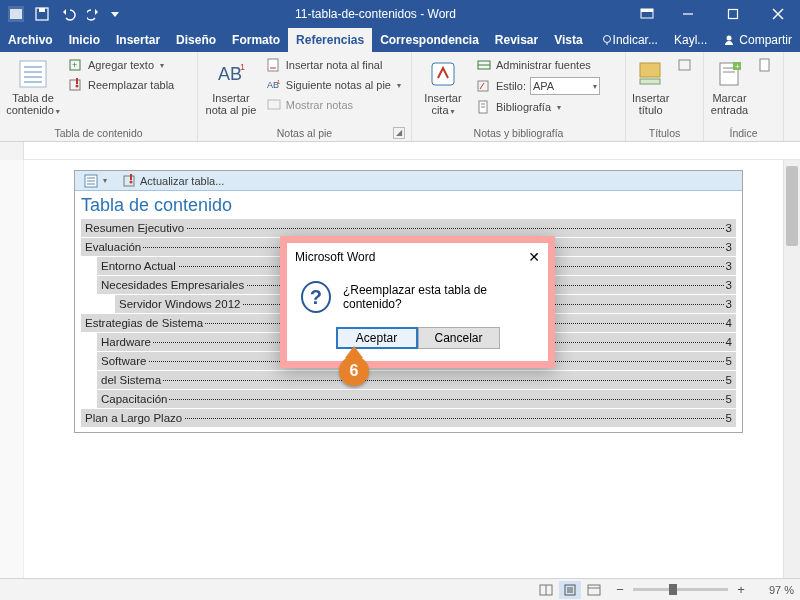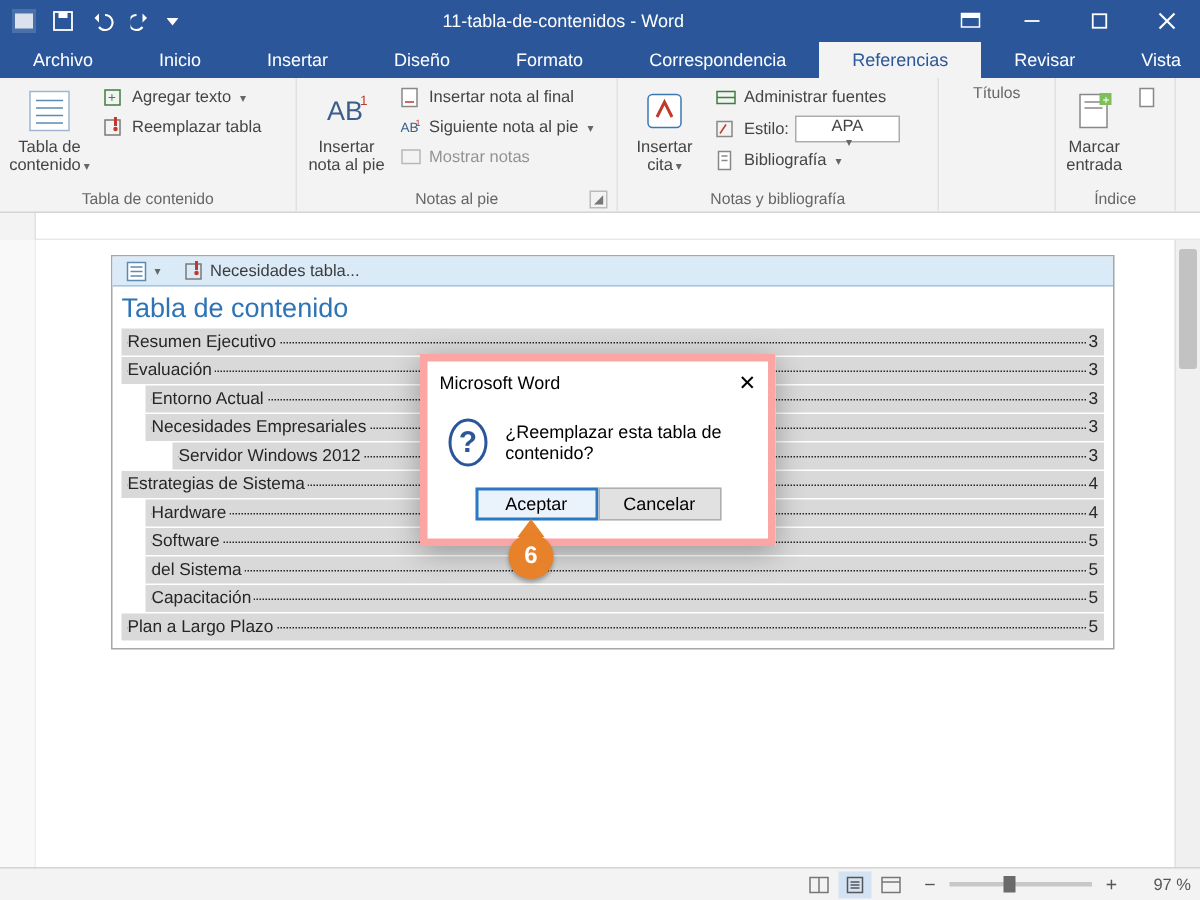--- a/index.html
+++ b/index.html
@@ -9,41 +9,41 @@
 .titlebar { height: 28px; background: #2b579a; color: #fff; display: flex; align-items: center; font-size: 12px; }
 .titlebar .qat { display: flex; align-items: center; gap: 2px; padding-left: 4px; }
 .titlebar .qat .qbtn { width: 24px; height: 24px; display: flex; align-items: center; justify-content: center; cursor: pointer; }
 .titlebar .title { flex: 1; text-align: center; }
 .titlebar .wincontrols { display: flex; align-items: center; }
 .titlebar .wincontrols .wbtn { width: 45px; height: 28px; display: flex; align-items: center; justify-content: center; cursor: pointer; }
 .titlebar .wincontrols .wbtn.ribbonopt { width: 36px; }
 
 
 .tabs { height: 24px; background: #2b579a; display: flex; align-items: stretch; font-size: 12px; color: #fff; }
-.tabs .tab { padding: 0 22px; display: flex; align-items: center; cursor: pointer; }
+.tabs .tab { padding: 0 8px; display: flex; align-items: center; cursor: pointer; font-weight: bold; }
 .tabs .tab.active { background: #f3f3f3; color: #2b579a; }
 .tabs .spacer { flex: 1; }
 .tabs .tellme { display: flex; align-items: center; padding: 0 8px; gap: 0; }
 .tabs .user { padding: 0 8px; display:flex; align-items:center; }
 .tabs .share { padding: 0 8px; background:#2b579a; display:flex; align-items:center; gap:4px; }
 
 
 .ribbon { height: 90px; background: #f3f3f3; border-bottom: 1px solid #d4d4d4; display: flex; font-size: 11px; color: #444; }
 .group { border-right: 1px solid #e1e1e1; display: flex; flex-direction: column; padding: 2px 6px 0 6px; }
 .group .body { flex: 1; display: flex; align-items: flex-start; gap: 4px; }
 .group .label { text-align: center; font-size: 10.5px; color: #666; padding: 2px 0; position: relative; }
 .group .label .launcher { position: absolute; right: 0; bottom: 2px; width: 12px; height: 12px; border:1px solid #bbb; font-size:8px; line-height:10px; text-align:center; color:#777; cursor:pointer;}
 .bigbtn { width: 54px; display: flex; flex-direction: column; align-items: center; gap: 2px; padding-top: 4px; cursor:pointer;}
 .bigbtn .icn { width: 32px; height: 32px; display:flex; align-items:center; justify-content:center; }
 .bigbtn .txt { text-align: center; line-height: 12px; }
 .smallrow { display:flex; flex-direction:column; gap:2px; padding-top:2px;}
 .smallbtn { display:flex; align-items:center; gap:4px; padding:1px 4px; cursor:pointer; white-space:nowrap;}
 .smallbtn .sicn { width:16px; height:16px; display:flex; align-items:center; justify-content:center; flex-shrink:0;}
 .styleRow { display:flex; align-items:center; gap:4px;}
-.styleRow select, .styleBox { font-size:11px; height:18px; border:1px solid #ababab; background:#fff; padding:0 2px;flex-direction:column;}
+.styleRow select, .styleBox { font-size:11px; height:18px; border:1px solid #ababab; background:#fff; padding:0 2px;}
 .styleBox { width:70px; display:flex; align-items:center; justify-content:space-between;}
 .dd { font-size:8px; color:#666; margin-left:2px;}
 
 
 .rulerstrip { height: 18px; background:#fff; border-bottom:1px solid #e8e8e8; position:relative;}
 .rulerstrip .corner { width:24px; height:18px; background:#f3f3f3; border-right:1px solid #e1e1e1;}
 
 
 .docarea { position: absolute; top: 160px; bottom: 22px; left: 0; right: 0; background: #fff; display:flex; }
 .docarea .vruler { width:24px; background:#f9f9f9; border-right:1px solid #eee;}
@@ -57,21 +57,21 @@
 .toc-toolbar .tbtn { display:flex; align-items:center; gap:3px; padding:1px 6px; cursor:pointer; border:1px solid transparent;}
 .toc-title { color:#2e74b5; font-size:18px; padding:4px 6px 2px 6px;}
 .toc-entry { position:relative; height:18px; margin:1px 6px; font-size:11.5px; color:#262626; background:#d9d9d9; display:flex; align-items:center; padding:0 4px;}
 .toc-entry.l2 { margin-left:22px;}
 .toc-entry.l3 { margin-left:40px;}
 .toc-entry .etext { background:#d9d9d9; position:relative; z-index:1; padding-right:2px;}
 .toc-entry .epage { position:absolute; right:4px; background:#d9d9d9; z-index:1; padding-left:2px;}
 .toc-entry .dots { position:absolute; left:0; right:0; top:50%; border-bottom:1px dotted #262626; z-index:0; margin:0 4px;}
 
 
-.modal { position:absolute; left:280px; top:236px; width:237px; background:#fff; border:5px solid #fca5a5; box-shadow:0 4px 18px rgba(0,0,0,.3); font-size:12px;}
+.modal { position:absolute; left:280px; top:236px; width:275px; background:#fff; border:7px solid #fca5a5; box-shadow:0 4px 18px rgba(0,0,0,.3); font-size:12px;}
 .modal .mtitle { height:28px; display:flex; align-items:center; justify-content:space-between; padding:0 8px; }
 .modal .mbody { display:flex; align-items:center; gap:12px; padding:10px 14px 6px 14px;}
 .modal .qmark { width:32px; height:32px; border-radius:50%; border:2px solid #2b579a; color:#2b579a; display:flex; align-items:center; justify-content:center; font-size:20px; font-weight:bold;}
 .modal .mbtns { display:flex; justify-content:center; gap:0; padding:8px 0 12px 0;}
 .modal .mbtn { min-width:82px; height:22px; border:1px solid #adadad; background:#e1e1e1; font-size:12px; cursor:pointer;}
 .modal .mbtn.primary { border:2px solid #2b79c2; background:#eaf3fb;}
 
 
 .callout { position:absolute; left:336px; top:346px; width:36px; height:44px; pointer-events:none;}
 .callout .tip { width:0; height:0; border-left:9px solid transparent; border-right:9px solid transparent; border-bottom:12px solid #e8822a; margin:0 auto;}
@@ -151,22 +151,22 @@
       </div>
   </div>
 </div>
 
 <div class="tabs">
   <div class="tab">Archivo</div>
   <div class="tab">Inicio</div>
   <div class="tab">Insertar</div>
   <div class="tab">Diseño</div>
   <div class="tab">Formato</div>
+  <div class="tab active">Referencias</div>
   <div class="tab">Correspondencia</div>
-  <div class="tab active">Referencias</div>
   <div class="tab">Revisar</div>
   <div class="tab">Vista</div>
   <div class="spacer"></div>
   <div class="tellme">
     <svg width="12" height="12">
         <circle cx="6" cy="5" r="3.5" fill="none" stroke="#fff"></circle>
         <line x1="6" y1="9" x2="6" y2="11" stroke="#fff"></line>
       </svg>
     <span>Indicar...</span>
   </div>
@@ -243,21 +243,21 @@
             </span>
           <span>Insertar nota al final</span>
         </div>
         <div class="smallbtn">
           <span class="sicn">
               <svg width="14" height="14">
                 <text x="0" y="10" font-size="9" fill="#3a5f8a">AB</text>
                 <text x="10" y="6" font-size="6" fill="#c0392b">1</text>
               </svg>
             </span>
-          <span>Siguiente nota al pie</span>
+          <span>Siguiente notas al pie</span>
             <span class="dd">▾</span>
         </div>
         <div class="smallbtn" style="opacity:.55;">
           <span class="sicn">
               <svg width="14" height="14">
                 <rect x="1" y="2" width="12" height="9" fill="none" stroke="#888"></rect>
               </svg>
             </span>
           <span>Mostrar notas</span>
         </div>
@@ -310,20 +310,40 @@
             </span>
           <span>Bibliografía</span>
             <span class="dd">▾</span>
         </div>
       </div>
     </div>
     <div class="label">Notas y bibliografía</div>
   </div>
 
   <div class="group" style="width:78px;">
+    <div class="body">
+      <div class="bigbtn" style="width:48px;">
+        <div class="icn">
+            <svg width="28" height="28">
+              <rect x="3" y="3" width="20" height="14" fill="#e8c76a" stroke="#b89a3f"></rect>
+              <rect x="3" y="19" width="20" height="5" fill="#d9e7d0" stroke="#7aa06a"></rect>
+            </svg>
+          </div>
+        <div class="txt">Insertar título</div>
+      </div>
+      <div class="smallrow" style="justify-content:center;">
+        <div class="smallbtn">
+            <span class="sicn">
+              <svg width="14" height="14">
+                <rect x="1" y="2" width="11" height="10" fill="none" stroke="#888"></rect>
+              </svg>
+            </span>
+          </div>
+      </div>
+    </div>
     <div class="label">Títulos</div>
   </div>
 
   <div class="group" style="width:80px;">
     <div class="body">
       <div class="bigbtn" style="width:46px;">
         <div class="icn">
             <svg width="28" height="28">
               <rect x="4" y="3" width="18" height="22" fill="#fff" stroke="#888"></rect>
               <line x1="7" y1="8" x2="19" y2="8" stroke="#888"></line>
@@ -369,21 +389,21 @@
           <span class="dd">▾</span>
         </div>
         <div class="tbtn">
           <span class="sicn">
               <svg width="14" height="14">
                 <rect x="1" y="2" width="10" height="10" fill="none" stroke="#7a7a7a"></rect>
                 <line x1="8" y1="0" x2="8" y2="6" stroke="#c0392b" stroke-width="2"></line>
                 <circle cx="8" cy="8" r="1.5" fill="#c0392b"></circle>
               </svg>
             </span>
-          <span>Necesidades tabla...</span>
+          <span>Actualizar tabla...</span>
         </div>
       </div>
       <div class="toc-title">Tabla de contenido</div>
       <div id="toc-entries">
           <div class="toc-entry">
             <span class="dots"></span>
             <span class="etext">Resumen Ejecutivo</span>
             <span class="epage">3</span>
           </div>
           <div class="toc-entry">

